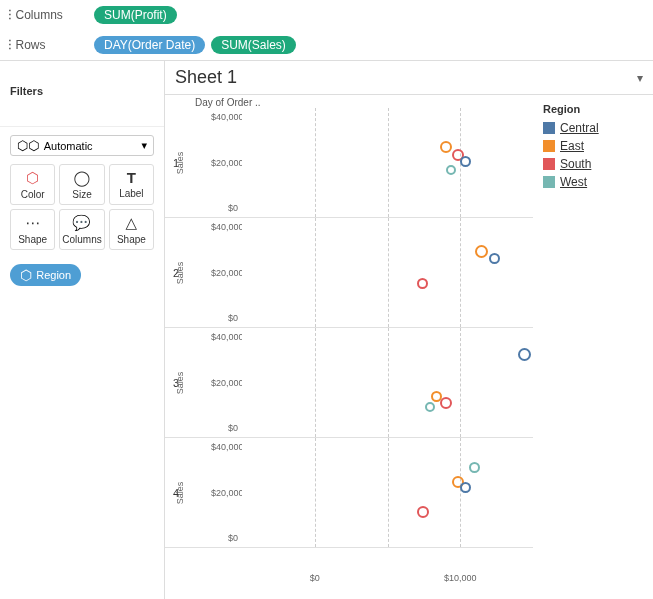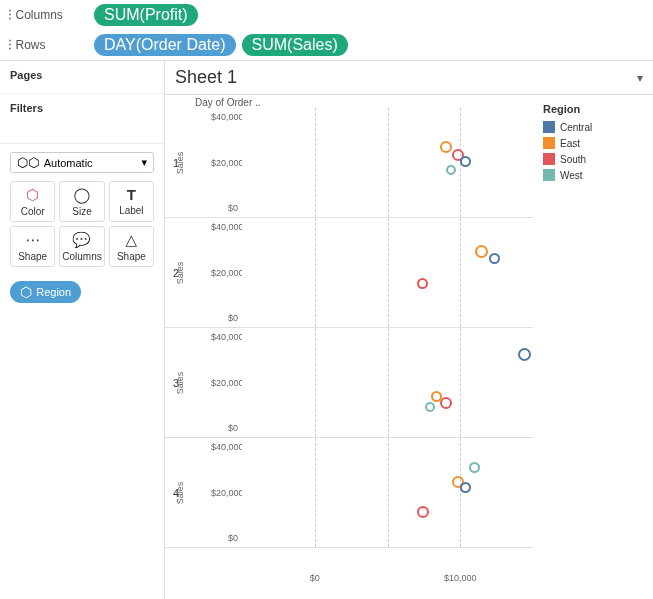--- a/index.html
+++ b/index.html
@@ -34,21 +34,21 @@
       display: flex;
       align-items: center;
       gap: 4px;
       width: 80px;
     }
     .toolbar-pill {
       background: #1ea87b;
       color: #fff;
       border-radius: 12px;
       padding: 2px 10px;
-      font-size: 16px;
+      font-size: 12px;
       font-weight: 500;
     }
     .toolbar-pill.blue {
       background: #4e9ed4;
     }
 
     
     .main-layout {
       display: flex;
       flex: 1;
@@ -316,22 +316,23 @@
       font-size: 11px;
       font-weight: 600;
       color: #333;
       margin-bottom: 6px;
     }
     .legend-item {
       display: flex;
       align-items: center;
       gap: 5px;
       margin-bottom: 4px;
-      font-size: 10px;
+      font-size: 12px;
       color: #333;
+      text-decoration: underline;
     }
     .legend-dot {
       width: 12px;
       height: 12px;
       border-radius: 0;
       flex-shrink: 0;
     }
   </style>
 </head>
 <body>
@@ -350,24 +351,21 @@
       <span>Rows</span>
     </span>
     <span class="toolbar-pill blue">DAY(Order Date)</span>
     <span class="toolbar-pill">SUM(Sales)</span>
   </div>
 </div>
 
 <div class="main-layout">
 
   <div class="left-panel">
-    <div class="panel-section">
-      <div class="panel-section-title">Pages</div>
-    </div>
-    <div class="panel-section" style="min-height:50px;">
+    <div class="panel-section" style="min-height:50px;margin-top:16px;">
       <div class="panel-section-title">Filters</div>
     </div>
     <div class="marks-section">
       <div class="marks-dropdown">
         <span style="display:flex;align-items:center;gap:4px;">
           <span style="font-size:13px;">⬡⬡</span>
           <span>Automatic</span>
         </span>
         <span>▾</span>
       </div>

